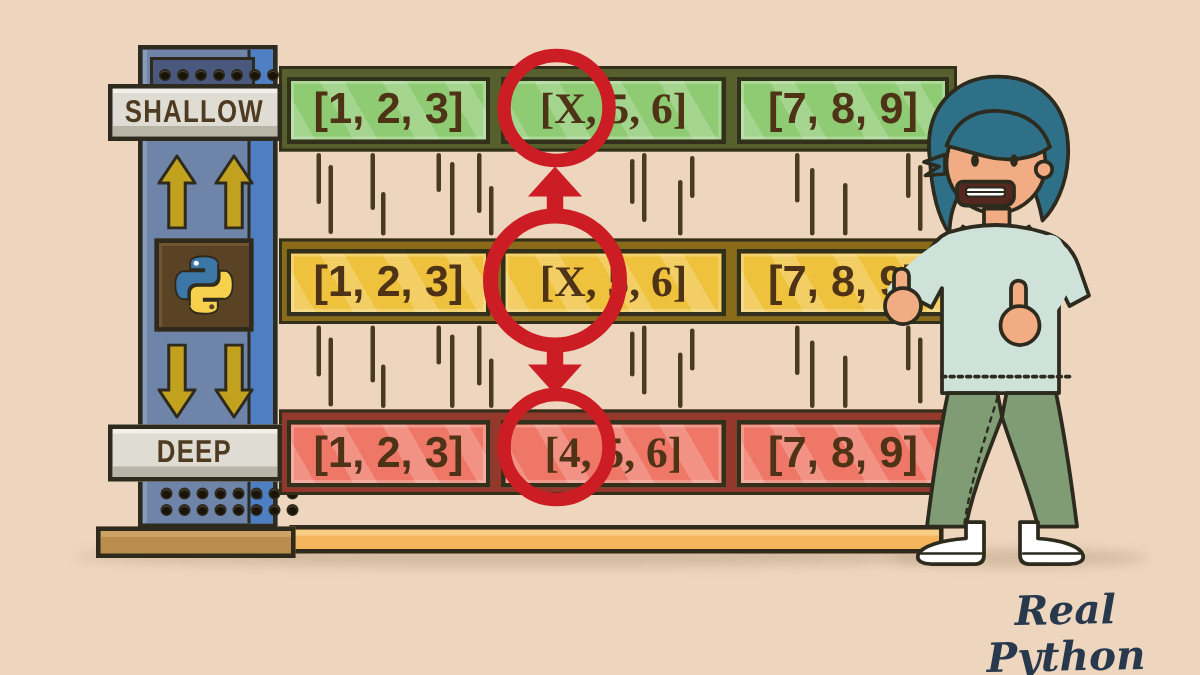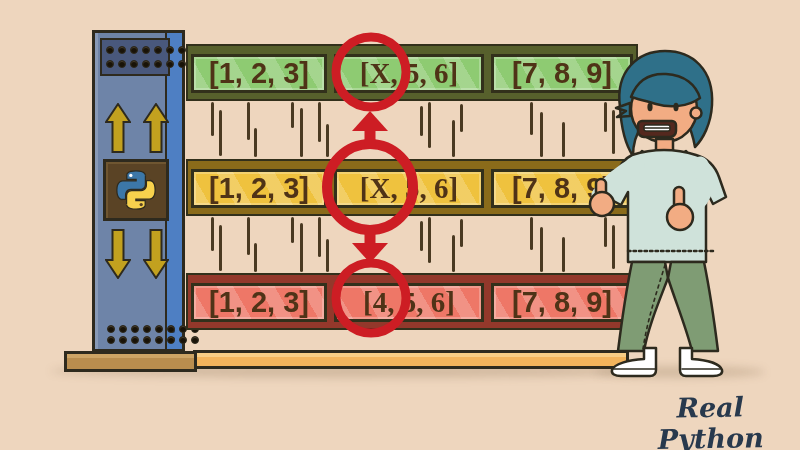--- a/index.html
+++ b/index.html
@@ -41,21 +41,21 @@
   .arrows-up{top:70px;}
   .arrows-down{top:196px;}
   .python-box{position:absolute;left:8px;top:126px;width:66px;height:62px;
         background:#5a4325;border:3px solid #2e2a1e;box-sizing:border-box;
         display:flex;align-items:center;justify-content:center;
         box-shadow:inset 2px 2px 0 #6f5631;}
 
   
   .shelf-row{position:absolute;left:186px;width:452px;height:57px;
         border:2px solid #32301b;box-sizing:border-box;
-        display:flex;column-gap:7px;padding:5px 3px 3px 3px;background:var(--edge);align-items:center;}
+        display:flex;column-gap:7px;padding:5px 3px 3px 3px;background:var(--edge);}
   .cell{border:3px solid #32301b;box-sizing:border-box;flex:0 0 auto;
         display:flex;align-items:center;justify-content:center;
         background:
           repeating-linear-gradient(60deg,rgba(255,255,255,.20) 0 14px,rgba(255,255,255,0) 14px 36px),
           var(--fill);
         box-shadow:inset 0 0 0 2px rgba(255,255,255,.25);}
   .cell span{font-weight:800;font-size:29px;color:#4f3317;white-space:nowrap;}
   .cell-1{width:136px;}.cell-2{width:150px;font-family:Liberation Serif, serif;}.cell-3{flex:1 1 auto;}
 
   
@@ -137,20 +137,26 @@
         <i></i>
         <i></i>
         <i></i>
         <i></i>
         <i></i>
         <i></i>
         <i></i>
         <i></i>
         <i></i>
       </div>
+  </div>
+  <div class="sign sign-shallow">
+    <span>SHALLOW</span>
+  </div>
+  <div class="sign sign-deep">
+    <span>DEEP</span>
   </div>
 
   <div class="shelf-row" style="top: 44px; --fill: #8ecb72; --edge: #57602c;">
     <div class="cell cell-1">
         <span>[1, 2, 3]</span>
       </div>
     <div class="cell cell-2">
         <span>[X, 5, 6]</span>
       </div>
     <div class="cell cell-3">

